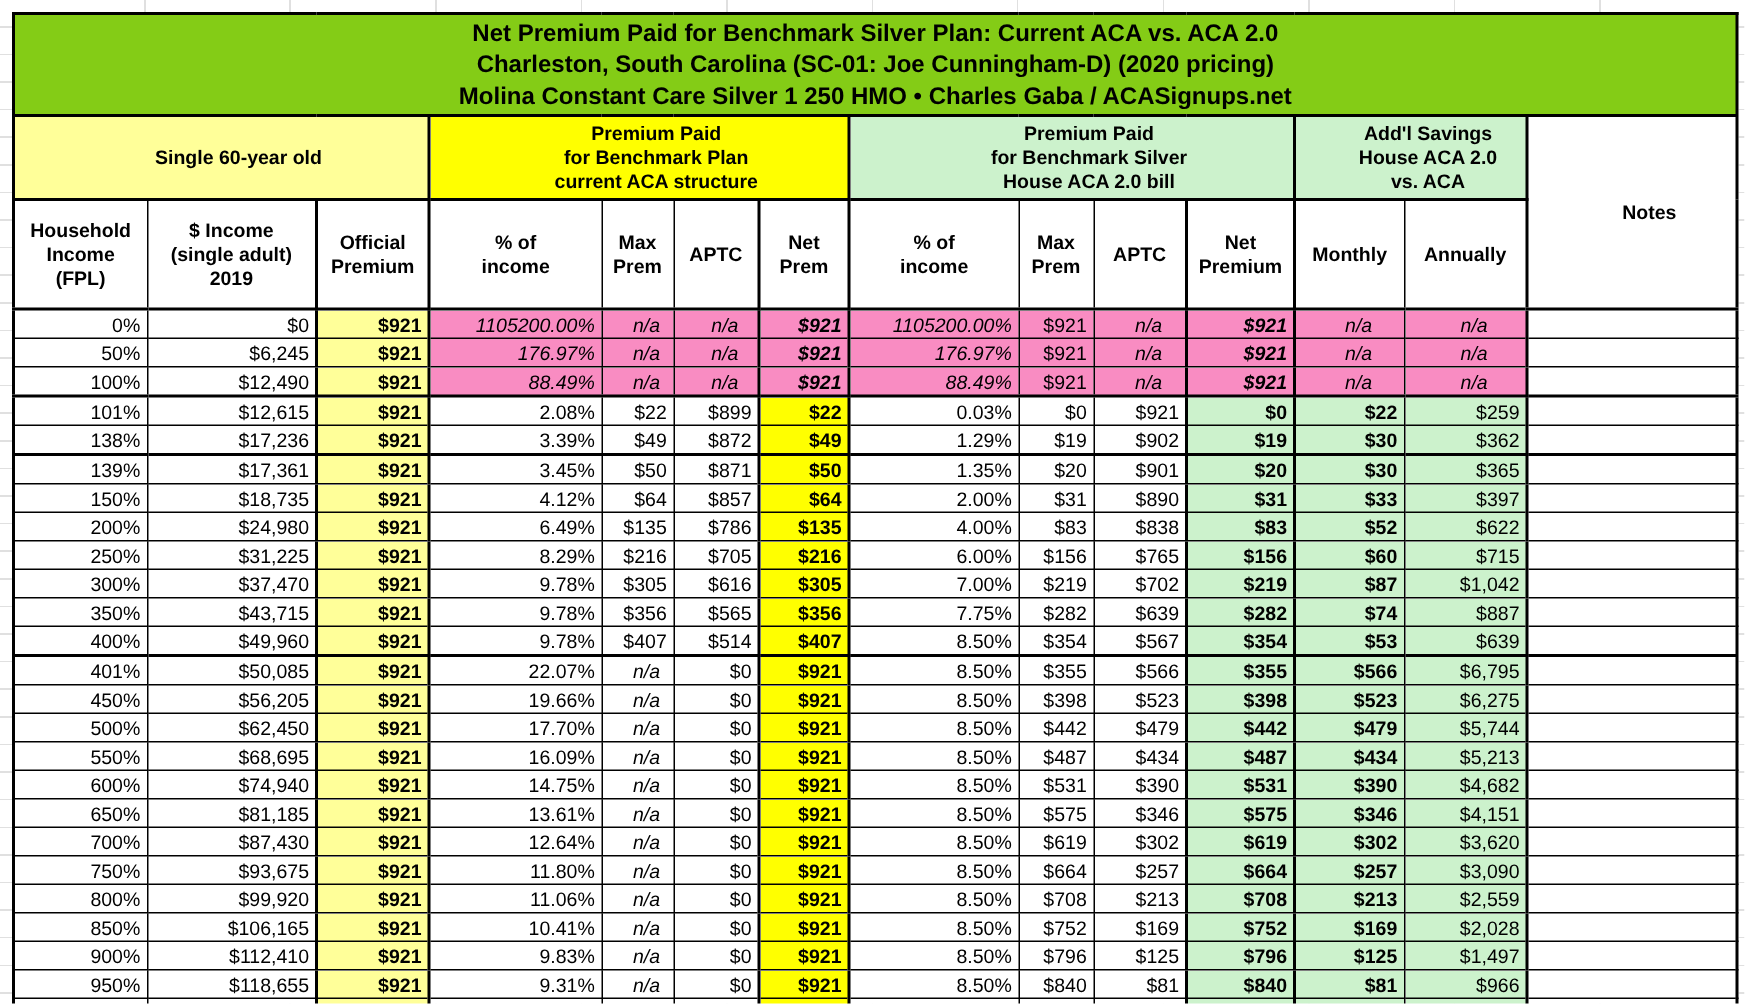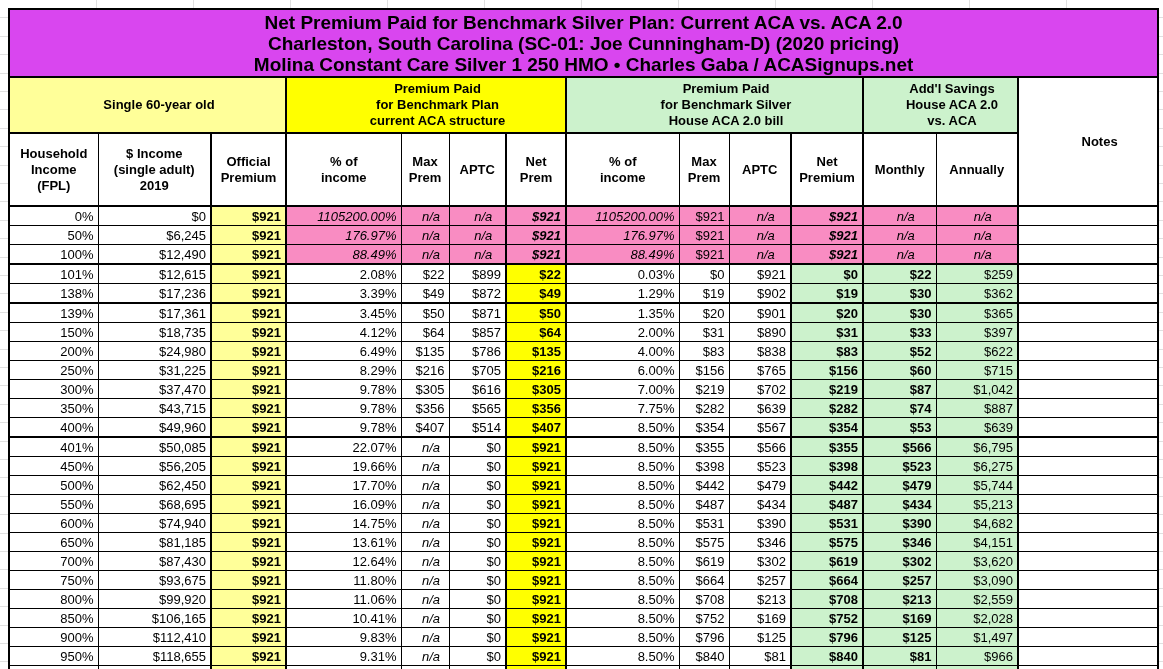--- a/index.html
+++ b/index.html
@@ -40,24 +40,24 @@
     height:18px;
     text-align:right;
     overflow:hidden;
     white-space:nowrap;
   }
   
   tr.title-row td{
     height:66px;
     text-align:center;
     font-weight:bold;
-    font-size:19px;
+    font-size:16px;
     line-height:21px;
     border-bottom-width:2px;
-    background:#d946ef;
+    background:#84cc16;
     white-space:normal;
   }
   
   tr.group-row td{
     height:54px;
     text-align:center;
     vertical-align:middle;
     font-weight:bold;
     font-size:13px;
     line-height:16px;

